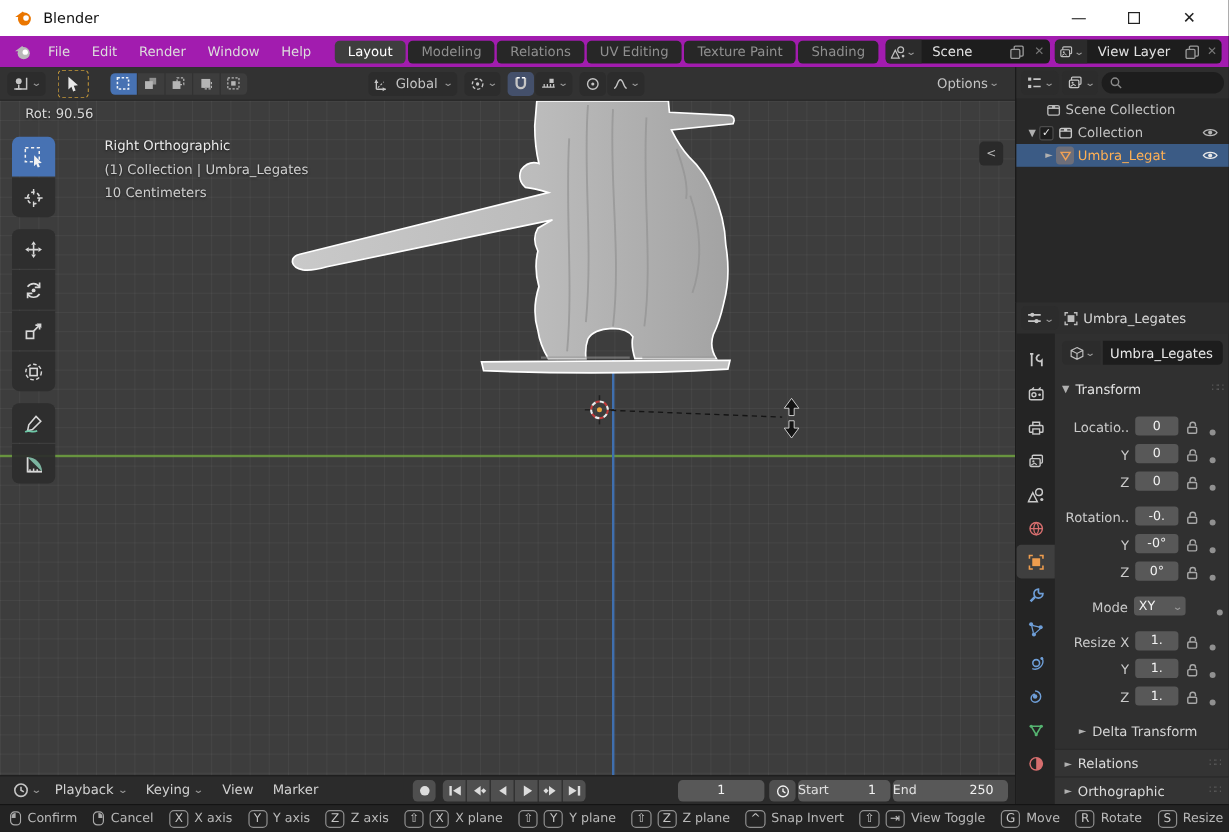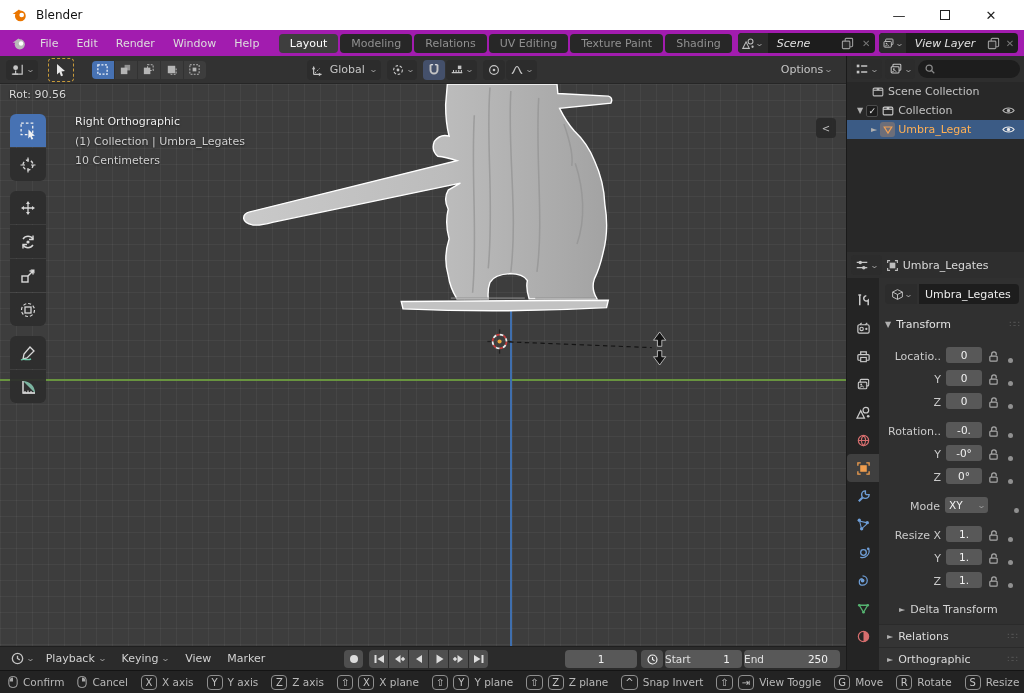--- a/index.html
+++ b/index.html
@@ -16,21 +16,21 @@
   #win-controls > div { width:46px; height:30px; display:flex; align-items:center; justify-content:center; color:#222; font-size:13px; }
   #btn-max .sq { width:10px; height:10px; border:1.2px solid #222; }
 
   
   #menubar { top:30px; left:0; width:1024px; height:26px; background:#a21caf; display:flex; align-items:center; padding:0 6px; }
   .menu-item { padding:4px 9px; color:#dddddd; border-radius:3px; }
   .wtab { padding:3px 11px; margin-right:2px; border-radius:4px; background:#272727; color:#909090; white-space:nowrap; }
   .wtab.active { background:#3e3e3e; color:#ffffff; }
   .id-widget { height:20px; background:#1d1d1d; border-radius:4px; display:flex; align-items:center; margin-left:4px; overflow:hidden; }
   .id-widget .icbtn { width:30px; height:20px; background:#2b2b2b; display:flex; align-items:center; justify-content:center; gap:1px; color:#bdbdbd; }
-  .id-widget .label { padding:0 9px; color:#e3e3e3; flex:1; white-space:nowrap;font-style:italic; }
+  .id-widget .label { padding:0 9px; color:#e3e3e3; flex:1; white-space:nowrap; }
   .id-widget .mini { width:20px; display:flex; justify-content:center; color:#9a9a9a; }
   .id-widget .xx { width:18px; display:flex; justify-content:center; color:#777; font-size:10px; }
 
   
   #toolheader { top:56px; left:0; width:846px; height:28px; background:#323232; display:flex; align-items:center; padding:0 6px; border-bottom:1px solid #262626; }
   .hbtn { height:20px; display:flex; align-items:center; gap:2px; padding:0 4px; border-radius:4px; background:#2c2c2c; color:#c5c5c5; }
   #active-tool { width:26px; height:24px; border:1px dashed #c79a3a; border-radius:4px; display:flex; align-items:center; justify-content:center; margin:0 10px; background:transparent; }
   .selmode { display:flex; margin-left:8px; }
   .selmode > div { width:22px; height:18px; background:#3d3d3d; margin-right:1px; display:flex; align-items:center; justify-content:center; }
   .selmode > div:first-child { border-radius:4px 0 0 4px; background:#4772b3; }
@@ -40,21 +40,21 @@
   #options-btn { margin-left:auto; margin-right:4px; background:transparent; }
 
   
   #viewport { top:84px; left:0; width:846px; height:562px; background:#3d3d3d; overflow:hidden;
     background-image:
       linear-gradient(rgba(255,255,255,0.045) 1px, transparent 1px),
       linear-gradient(90deg, rgba(255,255,255,0.045) 1px, transparent 1px);
     background-size:16px 16px; }
   #axis-y { position:absolute; left:0; top:295px; width:846px; height:1.5px; background:#70a33f; opacity:.85; }
   #axis-z { position:absolute; left:510px; top:216px; width:1.5px; height:346px; background:#3f6fae; }
-  .vp-text { position:absolute; color:#d8d8d8; text-shadow:0 1px 2px rgba(0,0,0,.6); }
+  .vp-text { position:absolute; color:#d8d8d8; text-shadow:0 1px 2px rgba(0,0,0,.6);margin-left:12px; }
   #vp-toolbar { position:absolute; left:10px; top:30px; width:37px; display:flex; flex-direction:column; }
   .tbtn { width:36px; height:33px; background:rgba(45,45,45,.92); display:flex; align-items:center; justify-content:center; margin-bottom:1px; color:#d8d8d8; }
   .tbtn.active { background:#4772b3; }
   .tgap { height:9px; }
   .tbtn.grp-top { border-radius:6px 6px 0 0; }
   .tbtn.grp-bot { border-radius:0 0 6px 6px; }
   #sidebar-toggle { position:absolute; left:816px; top:34px; width:20px; height:20px; background:rgba(40,40,40,.9); border-radius:4px; display:flex; align-items:center; justify-content:center; color:#bbb; font-size:10px; }
 
   
   #timeline { top:646px; left:0; width:846px; height:24px; background:#2b2b2b; border-top:1px solid #1f1f1f; display:flex; align-items:center; padding:0 6px; position:absolute; }

